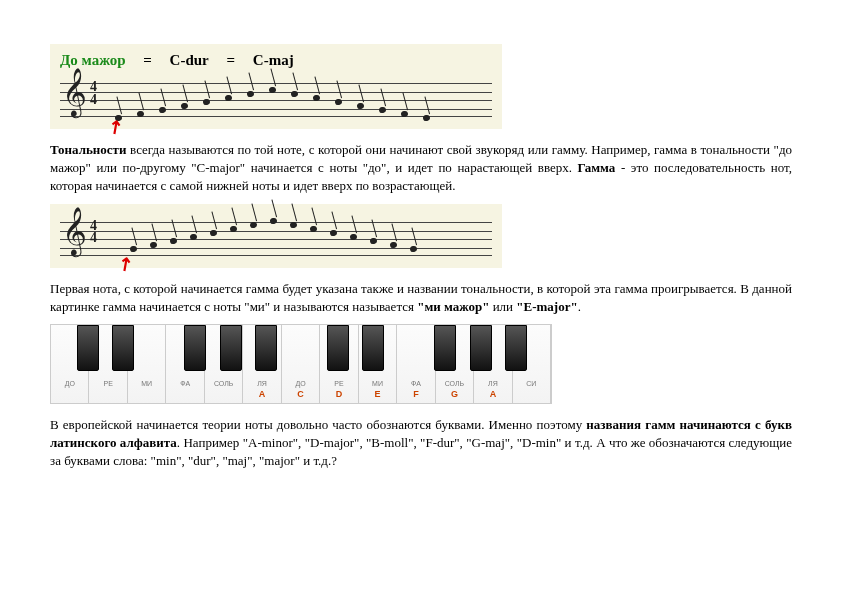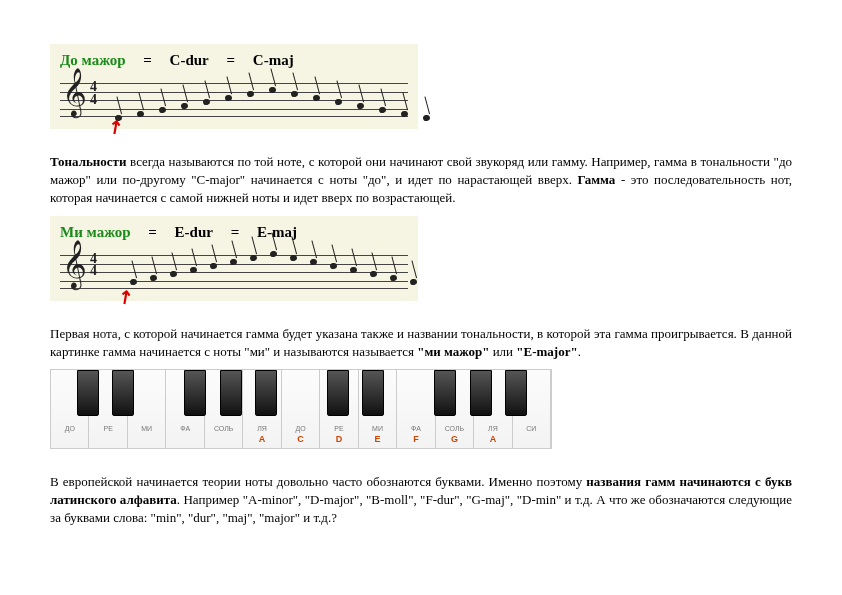--- a/index.html
+++ b/index.html
@@ -8,21 +8,21 @@
     font-family: "Times New Roman", serif;
     font-size: 13px;
     color: #000;
     background: #fff;
     width: 842px;
     box-sizing: border-box;
     line-height: 1.4;
   }
   .score-block {
     background: #f6f4e2;
-    width: 368px;
+    width: 452px;
     padding: 6px 10px 4px;
     margin: 4px 0 6px;
     box-sizing: border-box;
   }
   .score-title {
     font-size: 15px;
     margin-bottom: 2px;
   }
   .score-title .key {
     color: #1a8a1a;
@@ -94,21 +94,21 @@
   }
   .arrow {
     position: absolute;
     color: #d00;
     font-size: 18px;
     font-weight: bold;
     transform: rotate(-35deg);
   }
   .para {
     text-align: justify;
-    margin: 24px 0 8px;
+    margin: 12px 0 8px;
   }
   .para b { font-weight: bold; }
 
   .keyboard {
     position: relative;
     width: 500px;
     height: 78px;
     background: linear-gradient(#fcfcfc, #f3f3f3);
     border: 1px solid #ccc;
     margin: 6px 0 10px;
@@ -186,27 +186,20 @@
       </div>
     <div class="arrow" style="left:48px; top:40px;">↗</div>
   </div>
 </div>
 
 <p class="para">
   <b>Тональности</b><span> всегда называются по той ноте, с которой они начинают свой звукоряд или гамму. Например, гамма в тональности "до мажор" или по-другому "C-major" начинается с ноты "до", и идет по нарастающей вверх. </span><b>Гамма</b><span> - это последовательность нот, которая начинается с самой нижней ноты и идет вверх по возрастающей.</span>
 </p>
 
 <div class="score-block">
-  <div class="score-title">
-    <span class="key">Ми мажор</span>
-    <span class="eq">=</span>
-    <span class="alt">E-dur</span>
-    <span class="eq">=</span>
-    <span class="alt">E-maj</span>
-  </div>
   <div class="staff">
     <div class="staff-lines"></div>
     <div class="clef">𝄞</div>
     <div class="timesig">
       <div>4</div>
       <div>4</div>
     </div>
     <div id="notes2">
         <div class="note" style="left: 70px; top: 32px;"></div>
         <div class="note" style="left: 90px; top: 28px;"></div>

